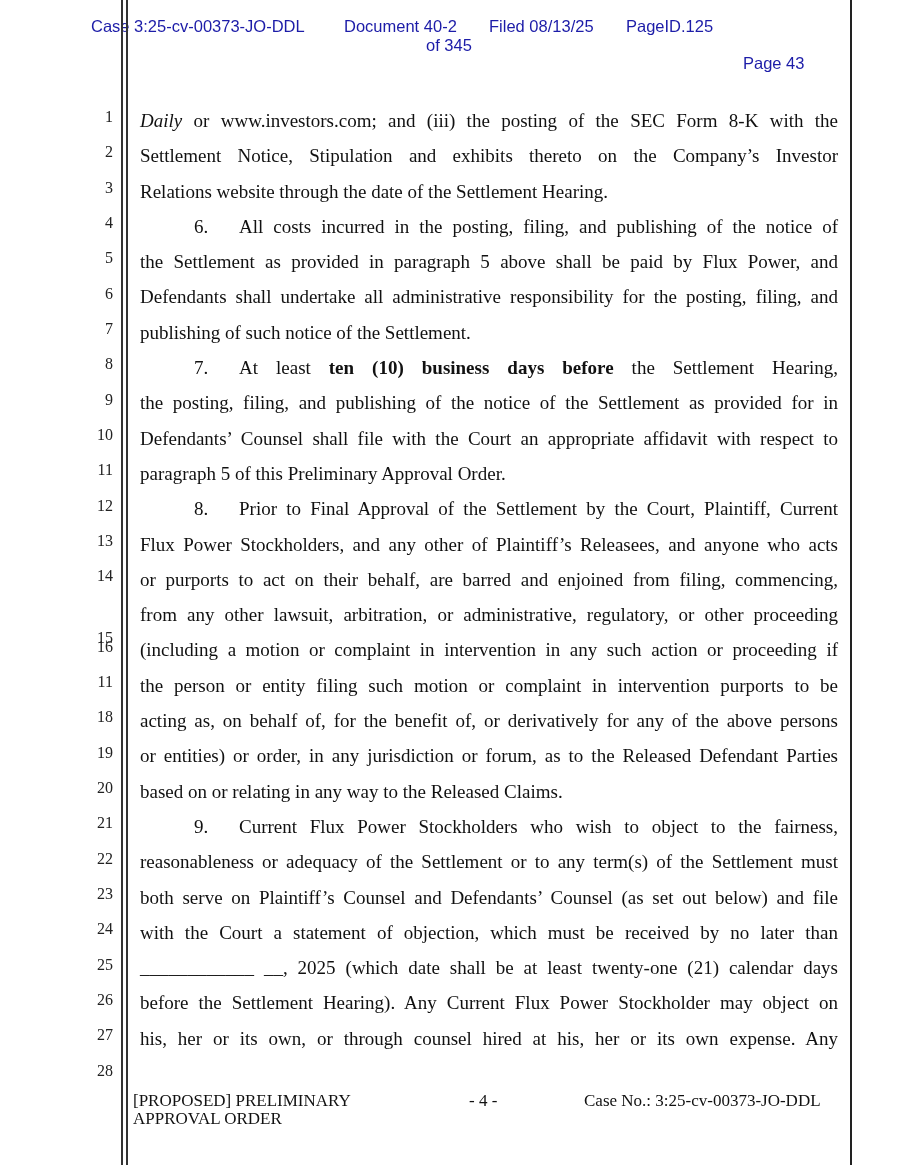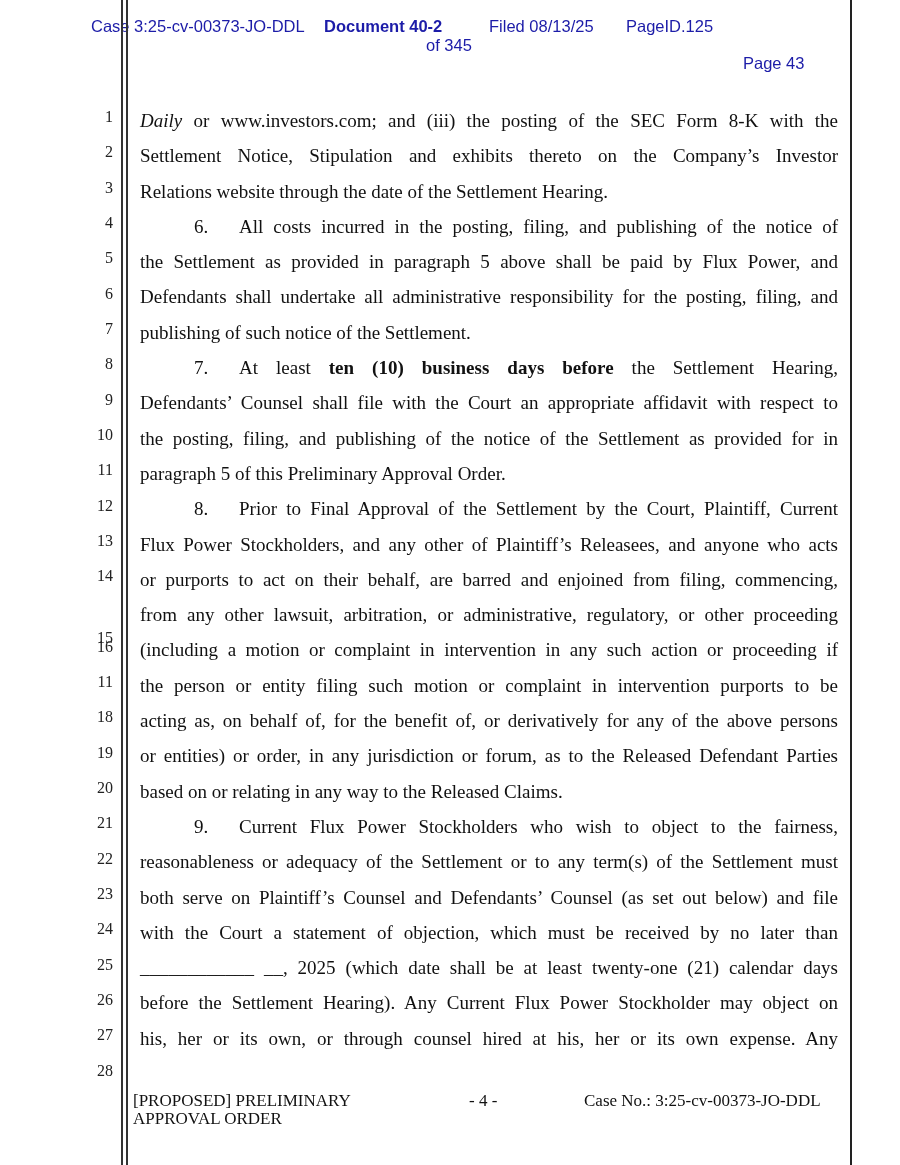--- a/index.html
+++ b/index.html
@@ -7,21 +7,21 @@
   .page { position: absolute; left: 0; top: 0; width: 898px; height: 1165px; background: #fff; }
 
   
   .ecf-header {
     position: absolute; top: 17px; left: 0; width: 900px;
     font-family: "Liberation Sans", sans-serif; font-size: 16.5px; color: #1c1ca8;
     line-height: 18px;
   }
   .ecf-row { position: absolute; top: 0; white-space: nowrap; }
   .ecf-case { left: 91px; }
-  .ecf-doc { left: 324px; font-weight: bold; }
+  .ecf-doc { left: 344px; }
   .ecf-filed { left: 489px; }
   .ecf-pageid { left: 626px; }
   .ecf-page { left: 743px; margin-top: 37px; }
   .ecf-of { position: absolute; top: 19px; left: 426px; white-space: nowrap; }
 
   
   .rule { position: absolute; top: 0; height: 1165px; background: #333; }
   .rule-l1 { left: 121px; width: 2px; }
   .rule-l2 { left: 126px; width: 2px; }
   .rule-r { left: 850px; width: 1.5px; background: #222; }
@@ -109,22 +109,22 @@
     <div class="tl"><span class="i">Daily</span><span> or www.investors.com; and (iii) the posting of the SEC Form 8-K with the</span></div>
     <div class="tl">Settlement Notice, Stipulation and exhibits thereto on the Company’s Investor</div>
     <div class="tl last">Relations website through the date of the Settlement Hearing.</div>
 
     <div class="tl"><span class="indent"></span><span class="pnum">6.</span><span>All costs incurred in the posting, filing, and publishing of the notice of</span></div>
     <div class="tl">the Settlement as provided in paragraph 5 above shall be paid by Flux Power, and</div>
     <div class="tl">Defendants shall undertake all administrative responsibility for the posting, filing, and</div>
     <div class="tl last">publishing of such notice of the Settlement.</div>
 
     <div class="tl"><span class="indent"></span><span class="pnum">7.</span><span>At least </span><span class="b">ten (10) business days before</span><span> the Settlement Hearing,</span></div>
+    <div class="tl">the posting, filing, and publishing of the notice of the Settlement as provided for in</div>
     <div class="tl">Defendants’ Counsel shall file with the Court an appropriate affidavit with respect to</div>
-    <div class="tl">the posting, filing, and publishing of the notice of the Settlement as provided for in</div>
     <div class="tl last">paragraph 5 of this Preliminary Approval Order.</div>
 
     <div class="tl"><span class="indent"></span><span class="pnum">8.</span><span>Prior to Final Approval of the Settlement by the Court, Plaintiff, Current</span></div>
     <div class="tl">Flux Power Stockholders, and any other of Plaintiff’s Releasees, and anyone who acts</div>
     <div class="tl">or purports to act on their behalf, are barred and enjoined from filing, commencing,</div>
     <div class="tl">from any other lawsuit, arbitration, or administrative, regulatory, or other proceeding</div>
     <div class="tl">(including a motion or complaint in intervention in any such action or proceeding if</div>
     <div class="tl">the person or entity filing such motion or complaint in intervention purports to be</div>
     <div class="tl">acting as, on behalf of, for the benefit of, or derivatively for any of the above persons</div>
     <div class="tl">or entities) or order, in any jurisdiction or forum, as to the Released Defendant Parties</div>

